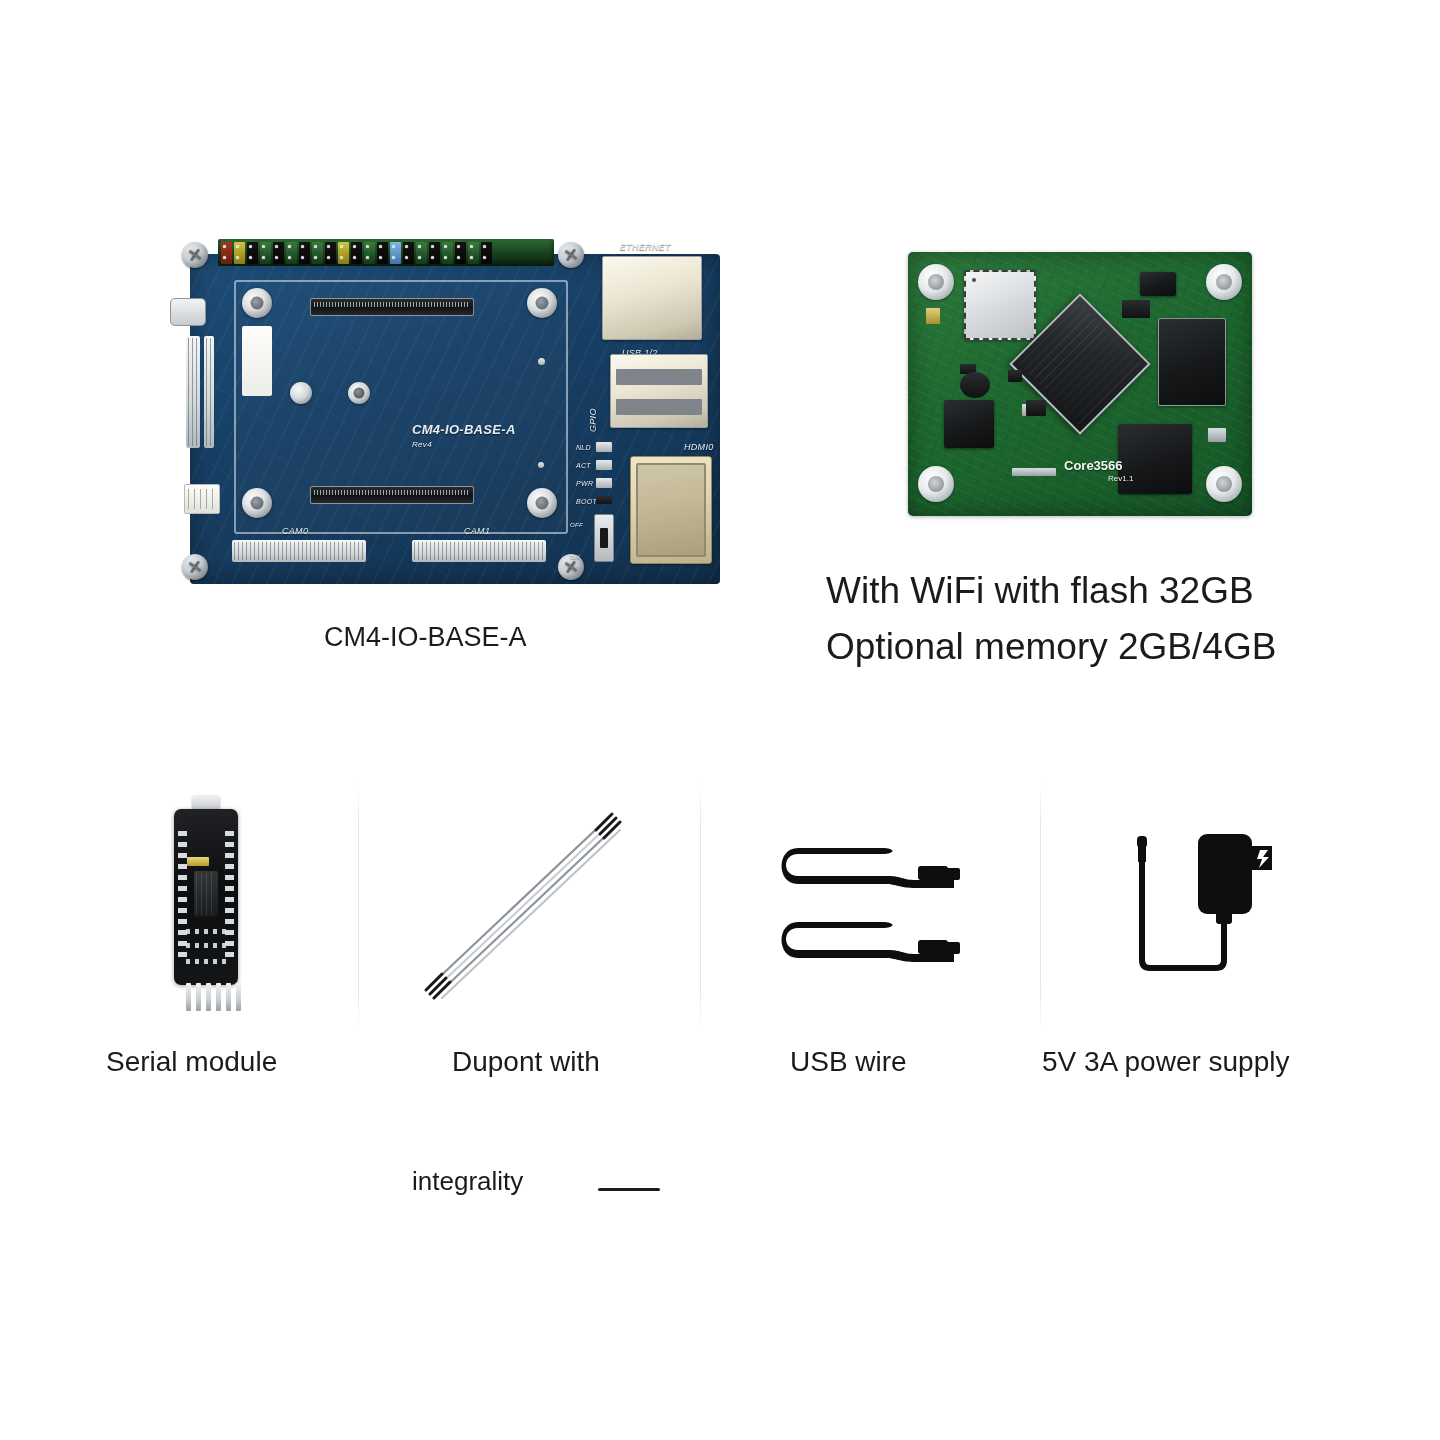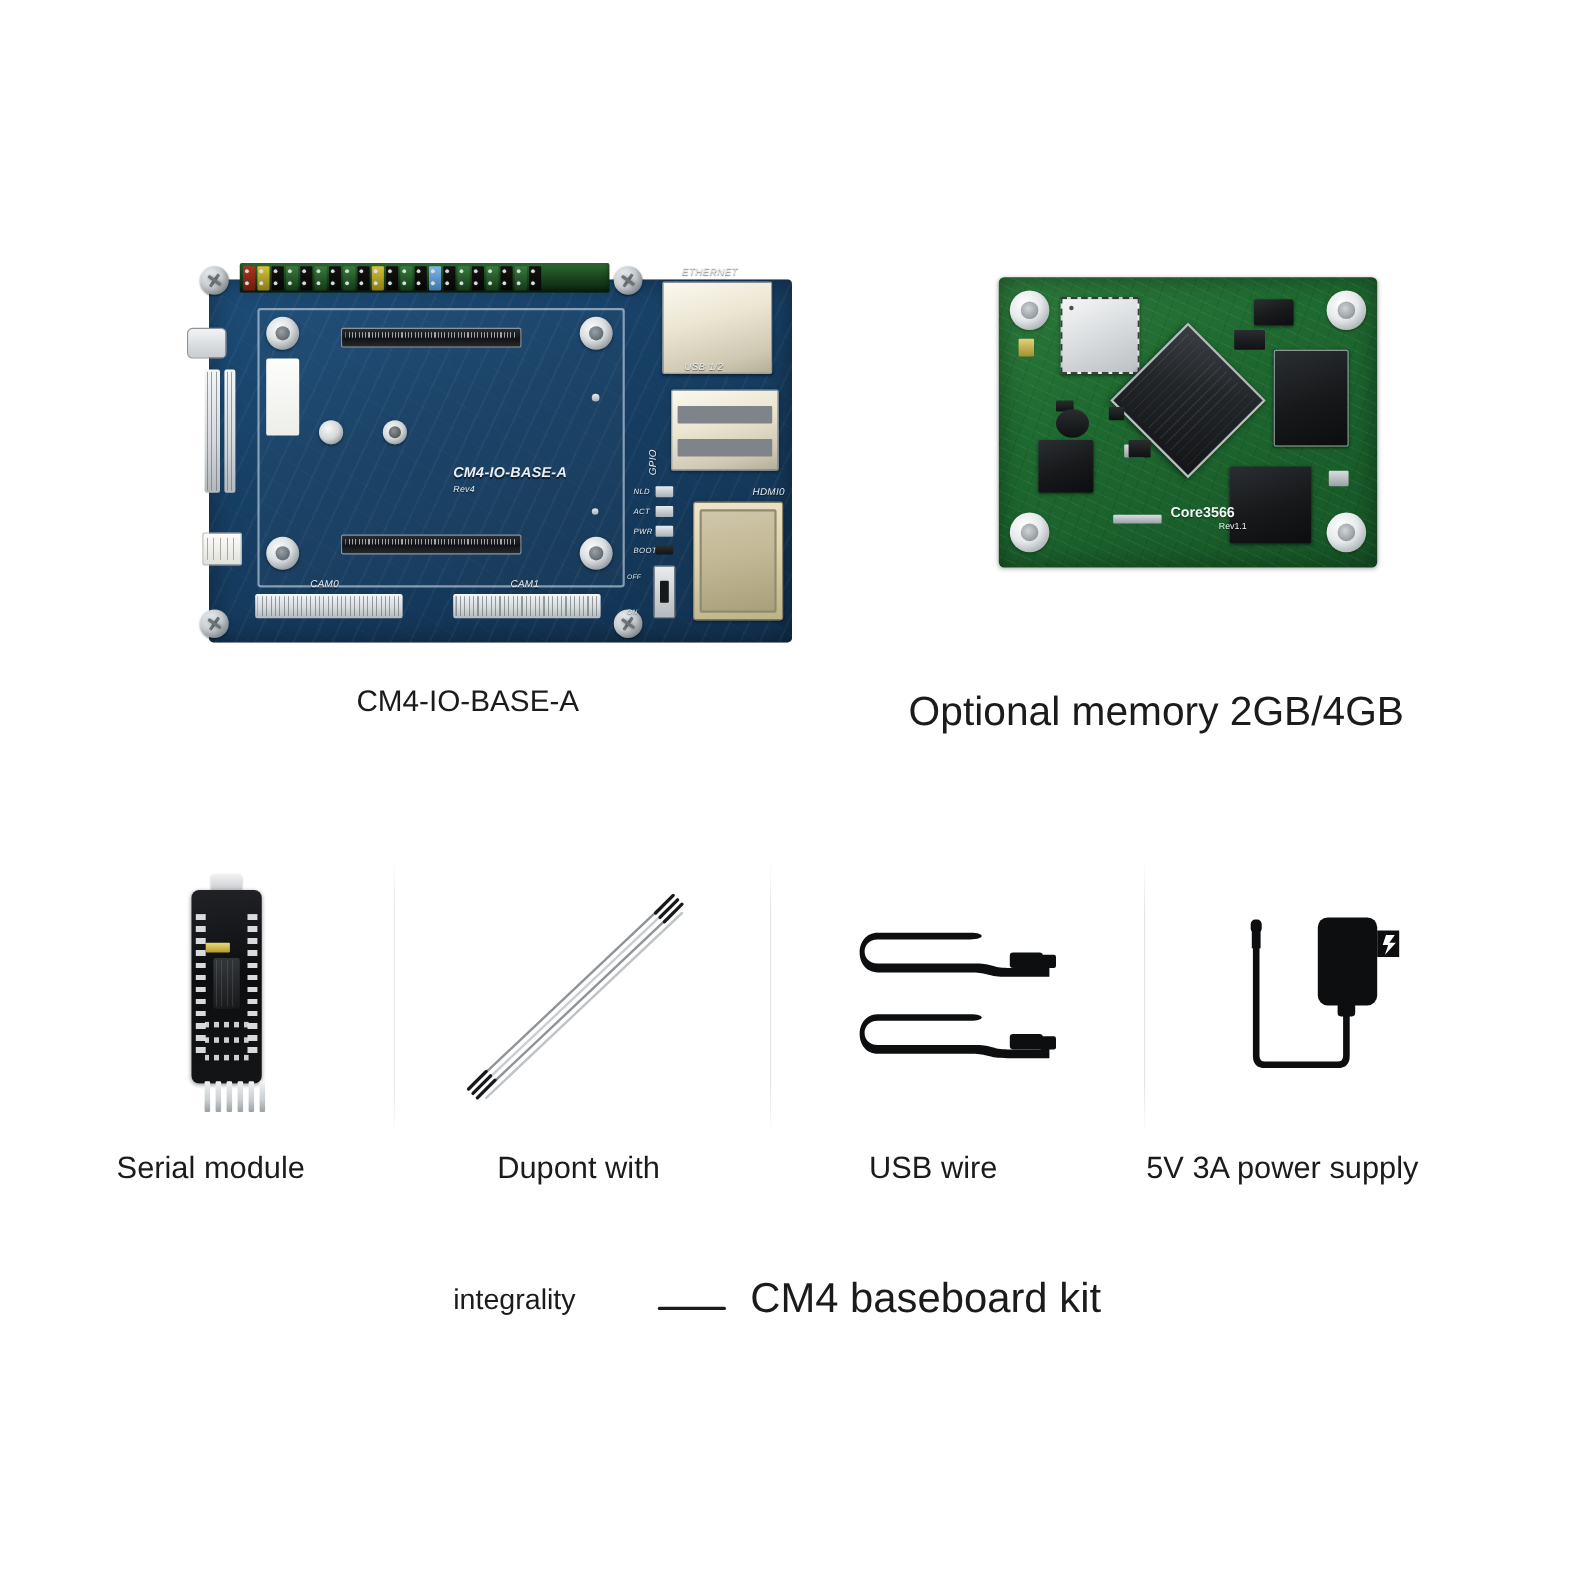--- a/index.html
+++ b/index.html
@@ -413,21 +413,21 @@
 
     <div class="usbc" style="left:-2px; top:62px; width:34px; height:26px;"></div>
     <div class="fpc-white" style="left:14px; top:100px; width:14px; height:112px;"></div>
     <div class="fpc-white" style="left:32px; top:100px; width:10px; height:112px;"></div>
     <div class="white-conn" style="left:12px; top:248px; width:34px; height:28px;"></div>
     <div class="white-pad" style="left:70px; top:90px; width:30px; height:70px;"></div>
 
     <div class="metal-port" style="left:430px; top:20px; width:98px; height:82px;"></div>
     <div class="silk" style="left:448px; top:6px; font-size:9px;">ETHERNET</div>
 
-    <div class="silk" style="left:450px; top:92px; font-size:9px;text-align:right;">USB 1/2</div>
+    <div class="silk" style="left:450px; top:112px; font-size:9px;text-align:right;">USB 1/2</div>
     <div class="metal-port" style="left:438px; top:118px; width:96px; height:72px;">
       <div class="usb-slot" style="top:14px; height:16px;"></div>
       <div class="usb-slot" style="top:44px; height:16px;"></div>
     </div>
 
     <div class="silk vert" style="left:416px; top:196px; font-size:9px;">GPIO</div>
 
     <div class="silk" style="left:404px; top:208px; font-size:7px;">NLD</div>
     <div class="silk" style="left:404px; top:226px; font-size:7px;">ACT</div>
     <div class="silk" style="left:404px; top:244px; font-size:7px;">PWR</div>
@@ -482,20 +482,21 @@
     <div class="grn-smd" style="left:114px; top:152px; width:18px; height:12px;"></div>
     <div class="grn-smd blk" style="left:118px; top:148px; width:20px; height:16px;"></div>
     <div class="grn-smd" style="left:300px; top:176px; width:18px; height:14px;"></div>
     <div class="grn-smd" style="left:104px; top:216px; width:44px; height:8px;"></div>
     <div class="grn-smd blk" style="left:214px; top:48px;  width:28px; height:18px;"></div>
 
     <div class="core-silk" style="left:156px; top:206px; font-size:13px;">Core3566</div>
     <div class="core-silk" style="left:164px; top:222px; font-size:8px; font-weight:normal;padding-left:36px;">Rev1.1</div>
   </div>
 
+  <div class="caption" style="left:826px; top:570px; font-size:37px;">With WiFi with flash 32GB</div>
   <div class="caption" style="left:826px; top:626px; font-size:37px;">Optional memory 2GB/4GB</div>
 
   <div class="tile-sep" style="left:358px; top:782px; height:250px;"></div>
   <div class="tile-sep" style="left:700px; top:782px; height:250px;"></div>
   <div class="tile-sep" style="left:1040px; top:782px; height:250px;"></div>
 
   <div class="abs" style="left:170px; top:795px; width:72px; height:215px;">
     <div class="serial-usbc" style="left:22px; top:0px; width:28px; height:20px;"></div>
     <div class="serial-board" style="left:4px; top:14px; width:64px; height:176px;">
       <div class="serial-pads-l" style="left:4px;"></div>
@@ -572,15 +573,14 @@
 
         <path d="M20 34 L20 18 Q20 10 24 10 Q28 10 28 18 L28 34 Z" transform="translate(-4,0)"></path>
         <rect x="15" y="8" width="10" height="12" rx="4"></rect>
       </g>
     </svg>
   </div>
   <div class="caption" style="left:1042px; top:1046px; font-size:28px;">5V 3A power supply</div>
 
   <div class="caption" style="left:412px; top:1166px; font-size:26px;">integrality</div>
   <div class="footer-dash" style="left:598px; top:1188px; width:62px;"></div>
-  <div class="caption" style="left:682px; top:1160px; font-size:38px;">CM4 baseboard kit</div>
 
 </div>
 
 </body></html>

